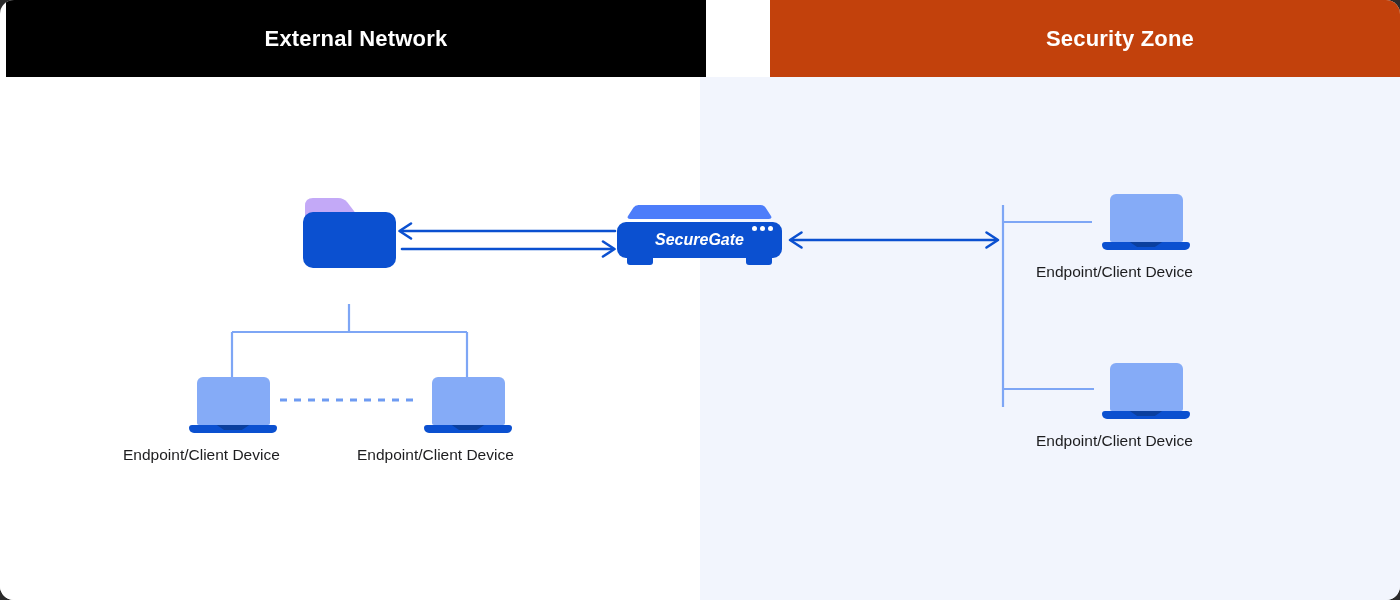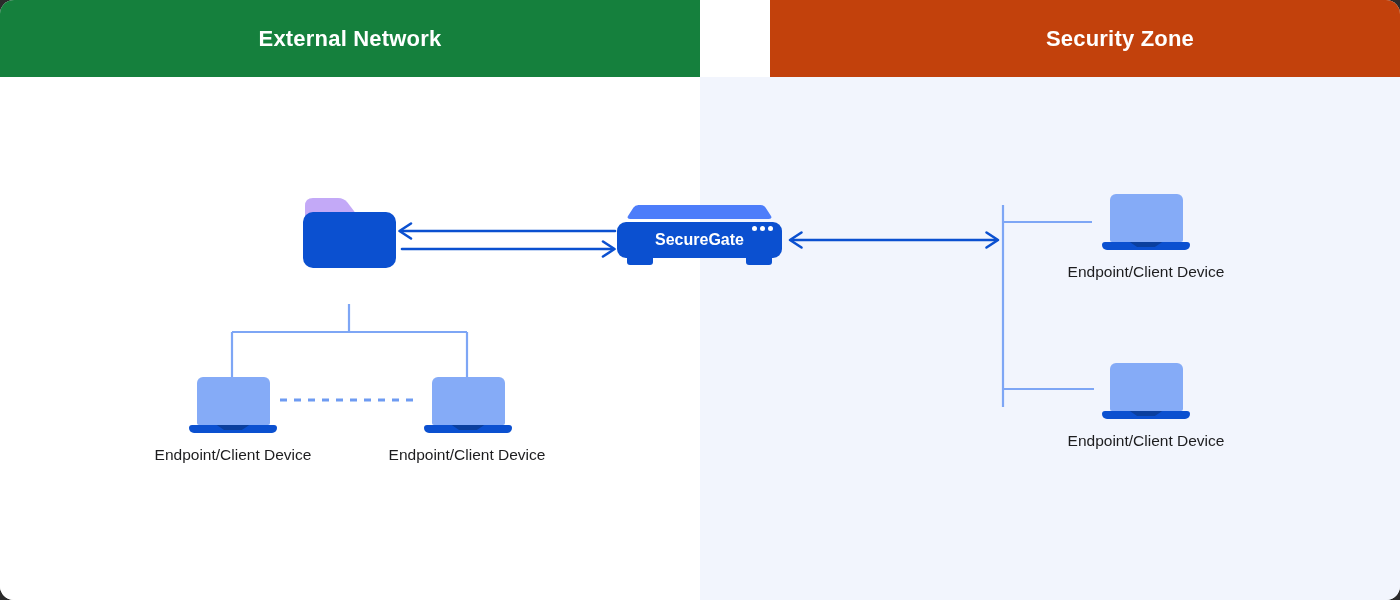--- a/index.html
+++ b/index.html
@@ -18,47 +18,47 @@
   
   .zone-header {
     position: absolute;
     top: 0; height: 77px; width: 700px;
     display: flex; align-items: center; justify-content: center;
     color: #ffffff;
     font-size: 22px;
     font-weight: bold;
     letter-spacing: 0.2px;
   }
-  .zone-header.external { left: 0; background: #15803d; }
+  .zone-header.external { left: 6px; background: #000000; }
   .zone-header.security { left: 730px; background: #c2410c; margin-left: 40px; }
   
   .zone-body {
     position: absolute;
     top: 77px; height: 523px; width: 700px;
   }
   .zone-body.external { left: 0; background: #ffffff; }
   .zone-body.security { left: 700px; background: #f2f5fd; }
   
   svg.overlay {
     position: absolute; left: 0; top: 0;
     width: 1400px; height: 600px;
     pointer-events: none;
   }
   
   .node-label {
     position: absolute;
     width: 220px;
-    text-align: center;
+    text-align: left;
     font-size: 15.5px;
     color: #1d1d1f;
   }
   
   .folder { position: absolute; left: 303px; top: 197px; width: 93px; height: 71px; }
   
-  .gateway { position: absolute; left: 617px; top: 203px; width: 165px; height: 63px; }
+  .gateway { position: absolute; left: 617px; top: 203px; width: 165px; height: 63px; font-style: italic; }
   .gw-lid { position: absolute; left: 0; top: 0; width: 165px; height: 16px; }
   .gw-body {
     position: absolute; left: 0; top: 19px; width: 165px; height: 36px;
     background: #0b50d0; border-radius: 9px;
     display: flex; align-items: center; justify-content: center;
     color: #ffffff; font-size: 16px; font-weight: bold;
   }
   .gw-dots { position: absolute; top: 4px; right: 9px; display: flex; gap: 3px; }
   .gw-dots span { width: 5px; height: 5px; border-radius: 50%; background: #ffffff; display: block; }
   .gw-foot {

